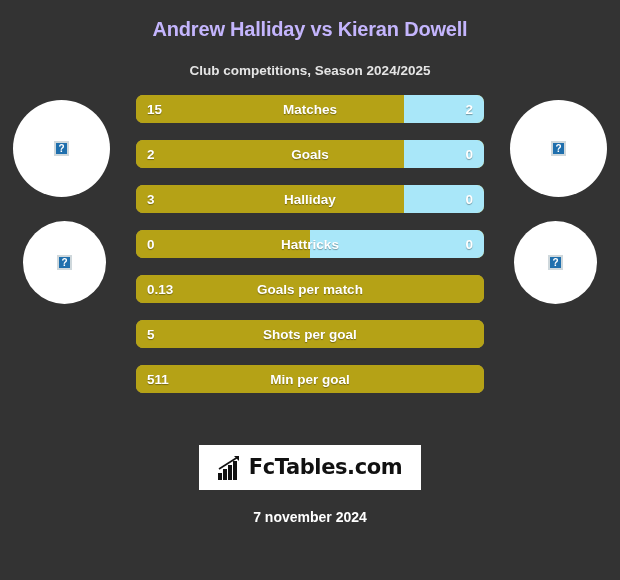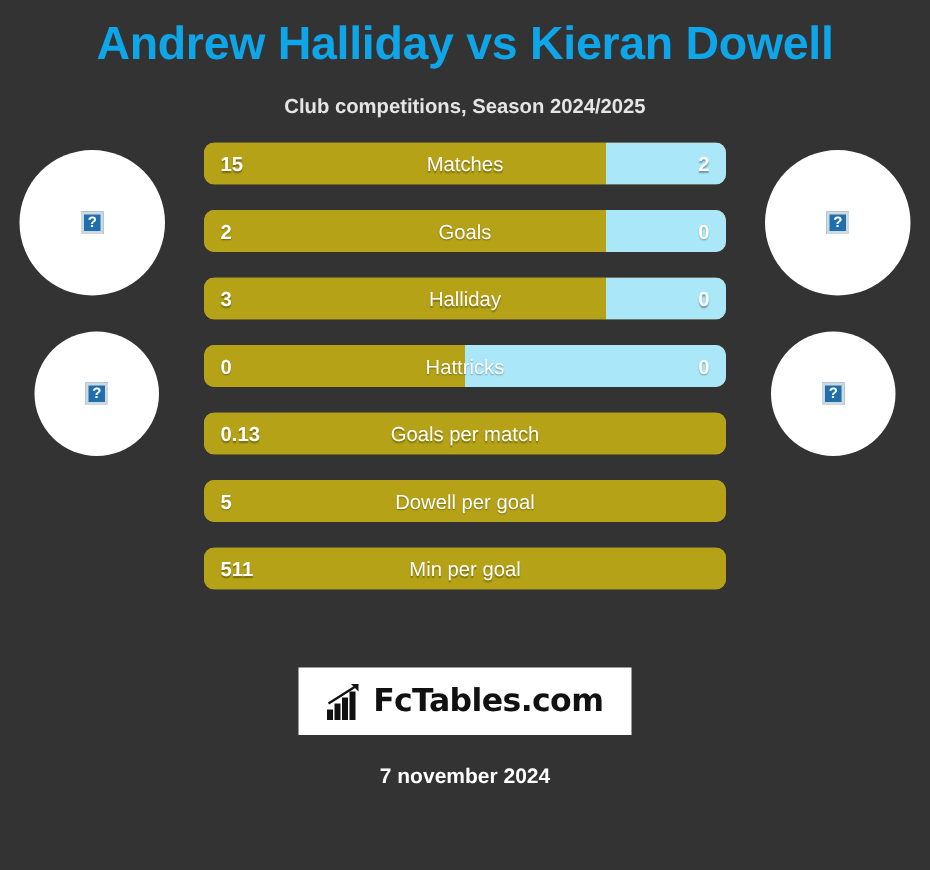--- a/index.html
+++ b/index.html
@@ -14,22 +14,22 @@
     overflow: hidden;
     position: relative;
   }
 
   
   .header {
     padding-top: 12px;
     text-align: center;
   }
   .page-title {
-    color: #0ea5e9;
-    font-size: 31px;
+    color: #c4b5fd;
+    font-size: 20px;
     font-weight: bold;
     letter-spacing: -0.2px;
     line-height: 34px;
     margin: 0;
     font-family: "Liberation Sans", sans-serif;
   }
   .page-subtitle {
     color: #e5e5e5;
     font-size: 13.5px;
     font-weight: bold;
@@ -115,21 +115,21 @@
     position: absolute;
     left: 0;
     right: 0;
     top: 0;
     height: 100%;
     display: flex;
     align-items: center;
     justify-content: center;
     color: #ffffff;
     font-size: 13.5px;
-    font-weight: normal;
+    font-weight: bold;
     text-shadow: 0 1px 1px rgba(0,0,0,0.35);
     pointer-events: none;
     white-space: nowrap;
   }
   .bar-val {
     position: absolute;
     top: 0;
     height: 100%;
     display: flex;
     align-items: center;
@@ -233,21 +233,21 @@
         <div class="bar-val right">0</div>
       </div>
       <div class="bar-row">
         <div class="bar-fill-left" style="width: 100%;"></div>
         <div class="bar-val left">0.13</div>
         <div class="bar-label">Goals per match</div>
       </div>
       <div class="bar-row">
         <div class="bar-fill-left" style="width: 100%;"></div>
         <div class="bar-val left">5</div>
-        <div class="bar-label">Dowell per goal</div>
+        <div class="bar-label">Shots per goal</div>
       </div>
       <div class="bar-row">
         <div class="bar-fill-left" style="width: 100%;"></div>
         <div class="bar-val left">511</div>
         <div class="bar-label">Min per goal</div>
       </div>
     </div>
 </div>
 
 <div class="footer">

